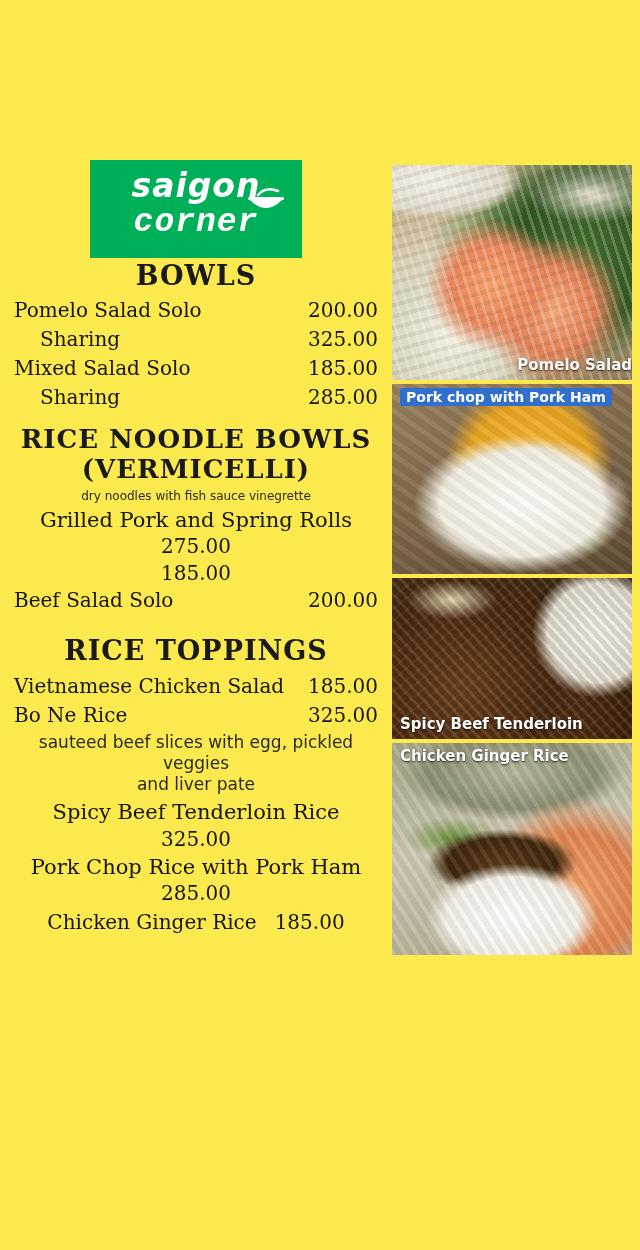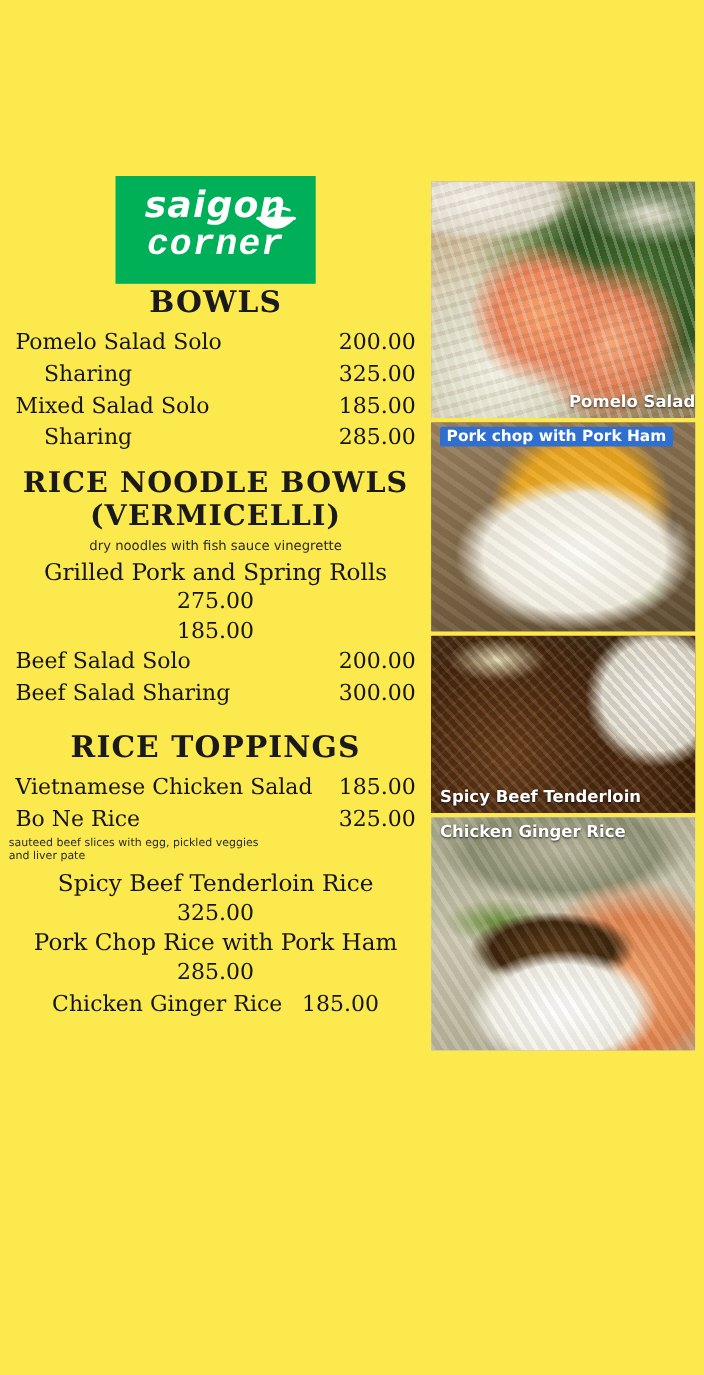--- a/index.html
+++ b/index.html
@@ -19,21 +19,21 @@
   
   #left-col {
     position: absolute;
     left: 0;
     top: 160px;
     width: 392px;
     padding: 0 8px;
   }
   
   #logo {
-    width: 182px;
+    width: 212px;
     height: 98px;
     margin: 0 auto 4px auto;
     background: #00b058;
     position: relative;
     display: block;
   }
   #logo .logo-line1 {
     position: absolute;
     top: 6px; left: 0; right: 0;
     text-align: center;
@@ -105,23 +105,23 @@
     line-height: 1.3;
     white-space: nowrap;
   }
   .citem .pr {
     font-family: "DejaVu Serif", serif;
     font-size: 20px;
     color: #151515;
     line-height: 1.25;
   }
   .note {
-    text-align: left;
-    font-family: "DejaVu Sans", sans-serif;
-    font-size: 10px;
+    text-align: center;
+    font-family: "DejaVu Sans", sans-serif;
+    font-size: 17px;
     color: #2a2a2a;
     line-height: 1.25;
     margin: 2px 0 4px 0;
   }
   .gap-sm { height: 10px; }
   .gap-md { height: 18px; }
 
   
   #right-col {
     position: absolute;
@@ -282,24 +282,20 @@
       <div class="pr">275.00</div>
     </div>
     <div class="citem">
       <div class="pr">185.00</div>
     </div>
 
     <div class="row">
       <span class="nm">Beef Salad Solo</span>
       <span class="pr">200.00</span>
     </div>
-    <div class="row">
-      <span class="nm">Beef Salad Sharing</span>
-      <span class="pr">300.00</span>
-    </div>
 
     <div class="gap-md"></div>
 
     <div class="section-title">RICE TOPPINGS</div>
 
     <div class="row">
       <span class="nm">Vietnamese Chicken Salad</span>
       <span class="pr">185.00</span>
     </div>
     <div class="row">

